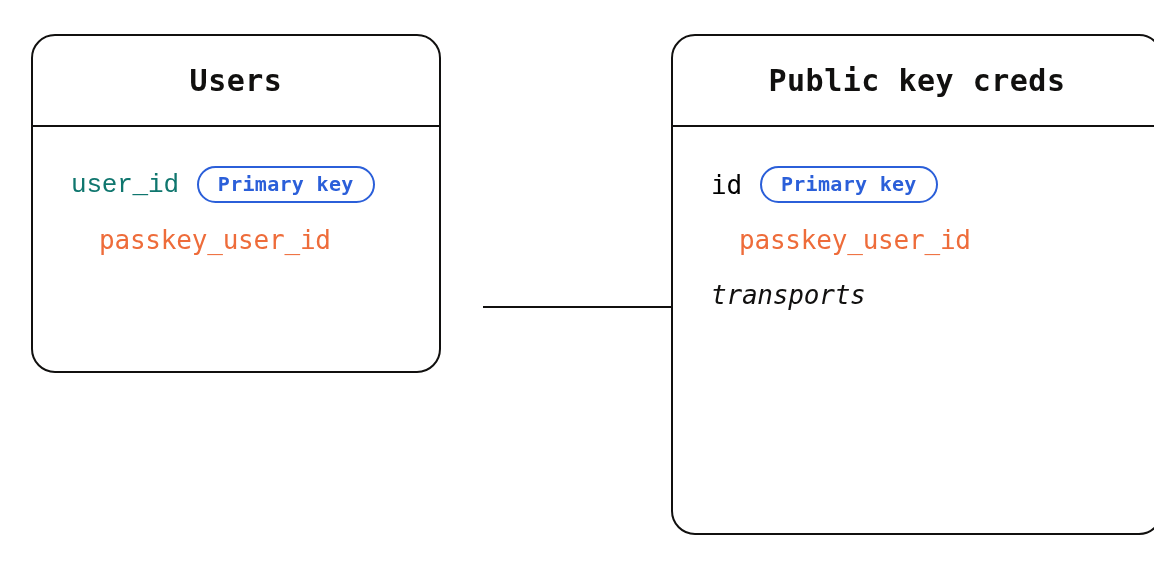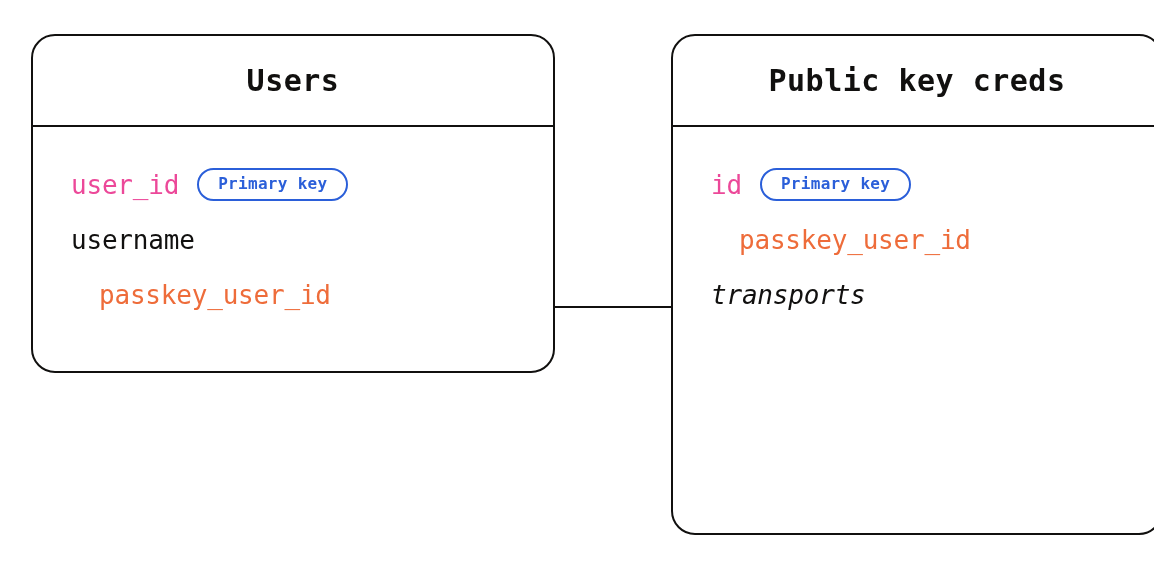--- a/index.html
+++ b/index.html
@@ -81,63 +81,60 @@
   
   .pk-badge {
     box-sizing: border-box;
     margin-left: 18px;
     padding: 5px 19px 6px 19px;
     border: 2px solid #2b5fd9;
     border-radius: 999px;
     background: transparent;
     color: #2b5fd9;
     font-family: "DejaVu Sans Mono", "Liberation Mono", monospace;
-    font-size: 16px;
+    font-size: 20px;
     font-weight: bold;
     letter-spacing: 0.3px;
     line-height: 1.1;
     white-space: nowrap;
   }
 
   
   .connector {
     position: absolute;
     background: #11100f;
     height: 2px;
   }
 </style>
 </head>
 <body>
 
 <div id="canvas">
     <div class="connector" style="left: 483px; top: 306px; width: 188px; background: rgb(17, 16, 15);"></div>
-    <div class="entity" style="left: 31px; top: 34px; width: 524px; height: 339px; border-color: rgb(17, 16, 15);">
+    <div class="entity" style="left: 31px; top: 34px; width: 410px; height: 339px; border-color: rgb(17, 16, 15);">
       <div class="entity-header" style="border-bottom-color: rgb(17, 16, 15);">
         <div class="entity-title" style="color: rgb(17, 16, 15);">Users</div>
       </div>
       <div class="entity-body">
         <div class="field-row">
-          <span class="field-name c-primary" style="color: #ec4899;">user_id</span>
+          <span class="field-name c-primary" style="color: #0f766e; font-family: Liberation Mono, monospace;">user_id</span>
           <span class="pk-badge" style="color: rgb(43, 95, 217); border-color: rgb(43, 95, 217);">Primary key</span>
-        </div>
-        <div class="field-row">
-          <span class="field-name c-default" style="color: rgb(17, 16, 15);">username</span>
         </div>
         <div class="field-row">
           <span class="field-name c-foreign" style="color: rgb(238, 108, 58);">passkey_user_id</span>
         </div>
       </div>
     </div>
     <div class="entity" style="left: 671px; top: 34px; width: 492px; height: 501px; border-color: rgb(17, 16, 15);">
       <div class="entity-header" style="border-bottom-color: rgb(17, 16, 15);">
         <div class="entity-title" style="color: rgb(17, 16, 15);">Public key creds</div>
       </div>
       <div class="entity-body">
         <div class="field-row">
-          <span class="field-name c-primary" style="color: #ec4899;">id</span>
+          <span class="field-name c-primary" style="color: #000000;">id</span>
           <span class="pk-badge" style="color: rgb(43, 95, 217); border-color: rgb(43, 95, 217);">Primary key</span>
         </div>
         <div class="field-row">
           <span class="field-name c-foreign" style="color: rgb(238, 108, 58);">passkey_user_id</span>
         </div>
         <div class="field-row">
           <span class="field-name c-default" style="color: rgb(17, 16, 15); font-style: italic;">transports</span>
         </div>
       </div>
     </div>

